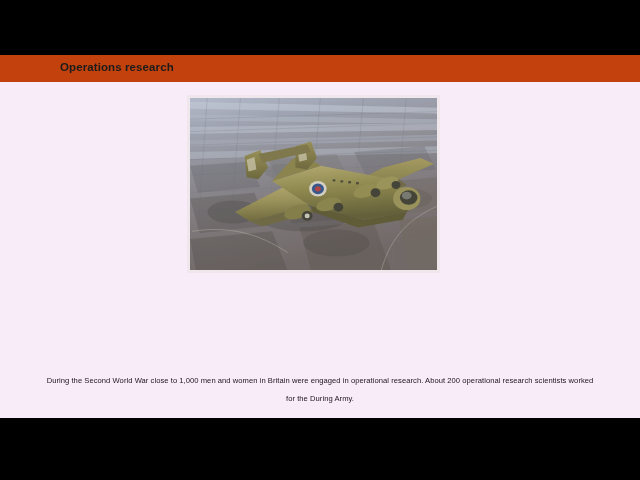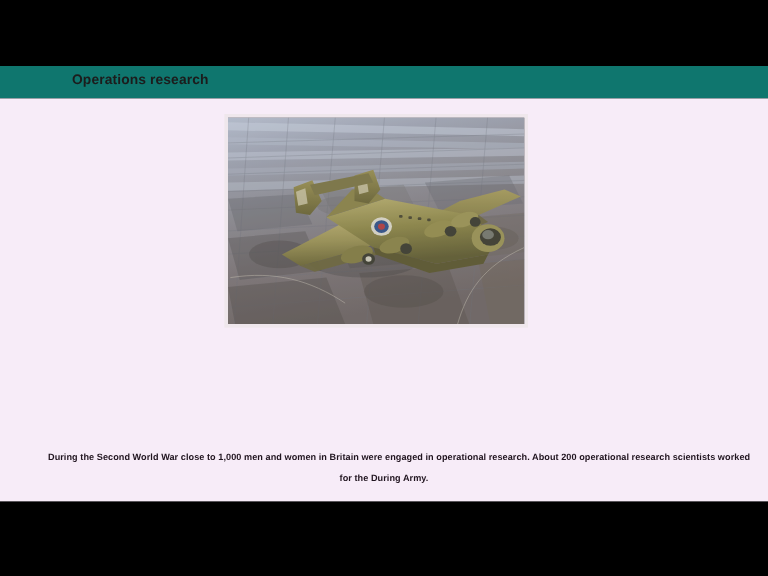--- a/index.html
+++ b/index.html
@@ -29,21 +29,21 @@
   #letterbox-top { top: 0; height: 55px; }
   #letterbox-bottom { top: 418px; height: 62px; }
 
   
   #slide-header {
     position: absolute;
     left: 0;
     top: 55px;
     width: 640px;
     height: 27px;
-    background: #0f766e;
+    background: #c2410c;
     box-sizing: border-box;
   }
   #slide-title {
     position: absolute;
     left: 60px;
     top: 6px;
     font-size: 11.5px;
     font-weight: bold;
     color: #1c1c1c;
     letter-spacing: 0.1px;
@@ -83,21 +83,21 @@
   
   #caption-block {
     position: absolute;
     left: 40px;
     top: 290px;
     width: 560px;
     text-align: center;
   }
   .caption-line {
     font-size: 7.6px;
-    font-weight: bold;
+    font-weight: normal;
     color: #20141f;
     line-height: 18px;
     letter-spacing: 0.05px;
     white-space: nowrap;
   }
   #caption-line-2 { white-space: normal; }
 </style>
 </head>
 <body>
 

